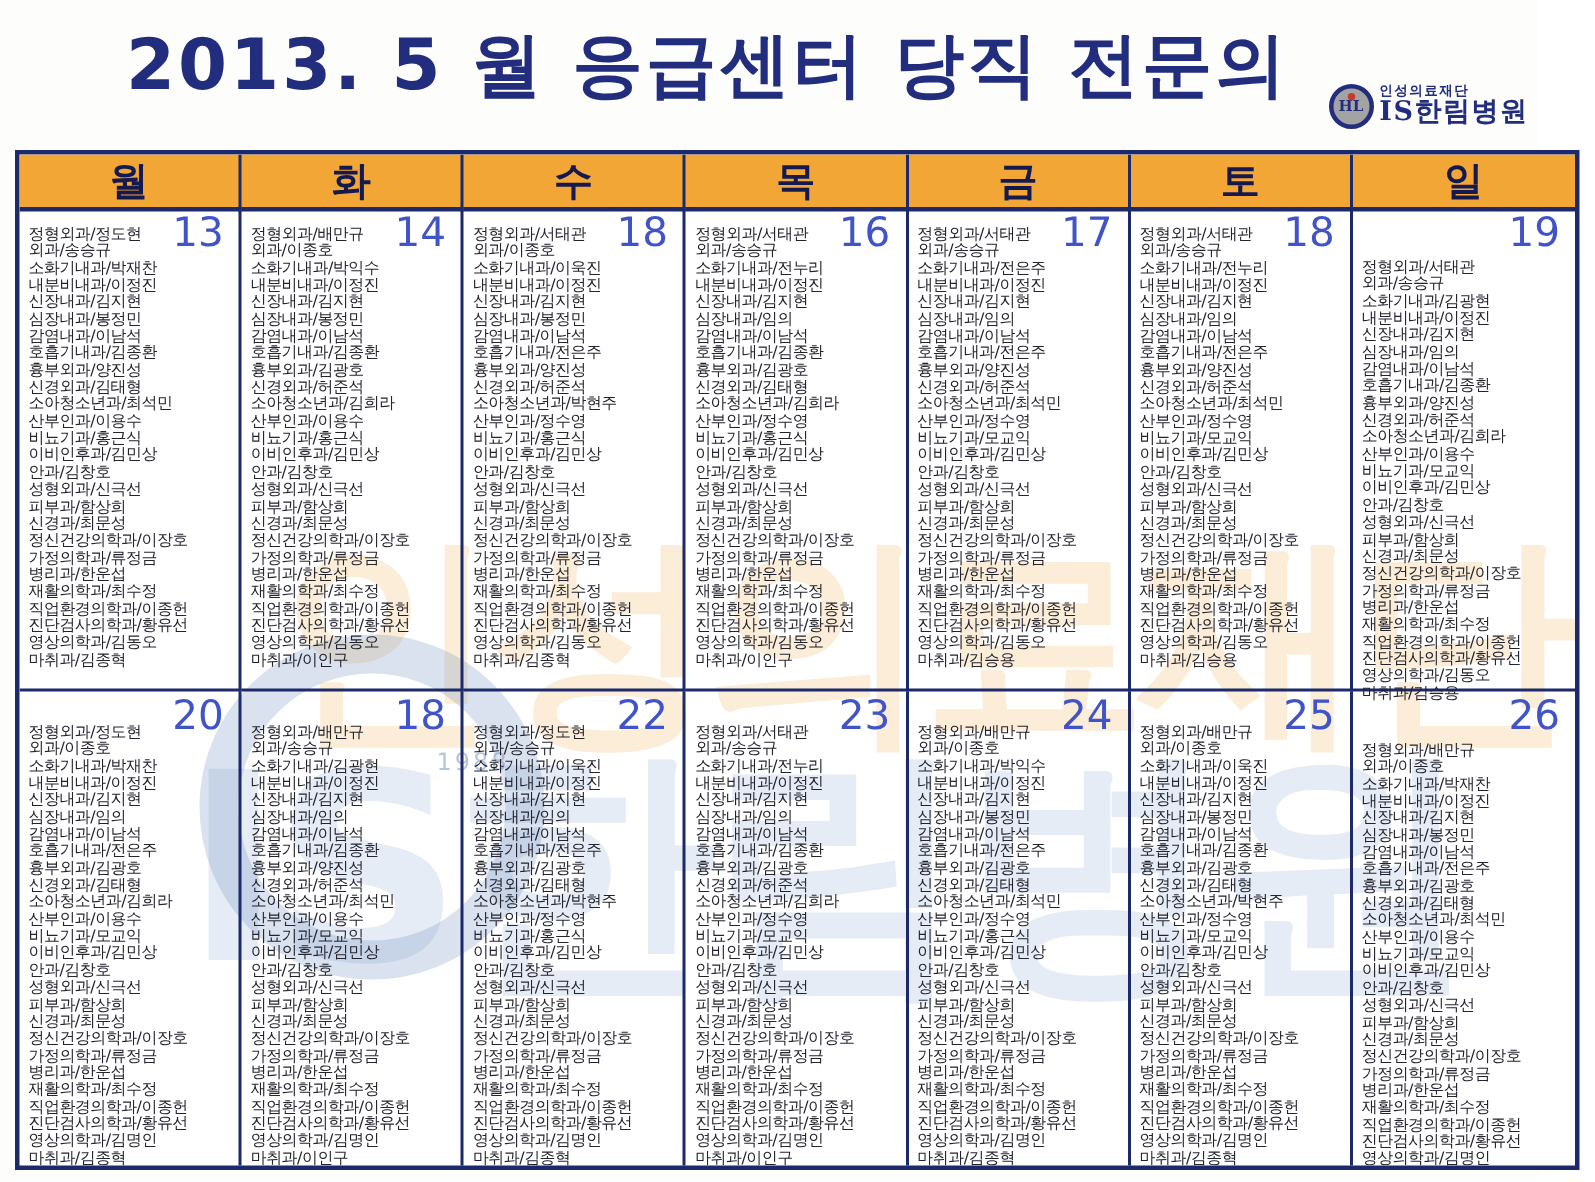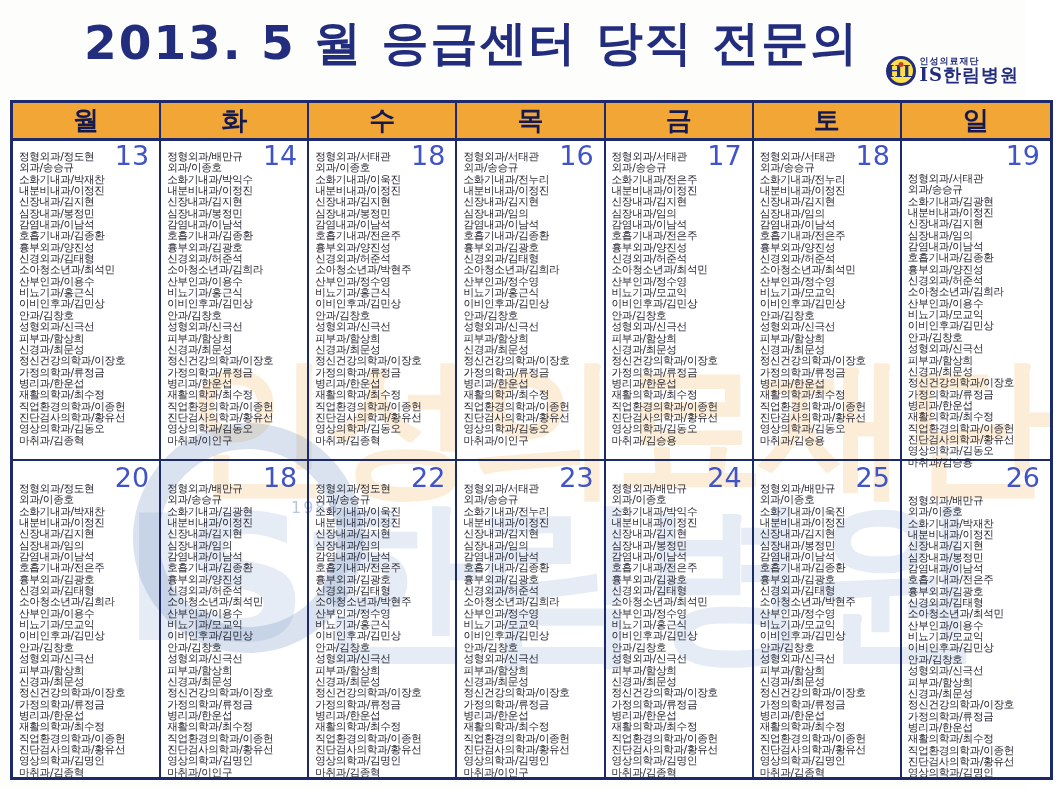--- a/index.html
+++ b/index.html
@@ -6,22 +6,22 @@
   html,body { width:1063px; height:788px; overflow:hidden; background:#ffffff;
     font-family:"DejaVu Sans","Liberation Sans",sans-serif; }
   .page { position:relative; width:1025px; height:788px; background:#fdfdfb;padding-left:32px; }
 
   .page-title { position:absolute; left:84px; top:12px; font-size:47px; font-weight:700;
     color:var(--title-navy,#232d7e); letter-spacing:2px; white-space:nowrap; }
 
   .logo { position:absolute; right:6px; top:56px; display:flex; align-items:center; gap:4px; }
   .emblem { width:30px; height:30px; border-radius:50%; border:3px solid var(--title-navy,#232d7e);
     display:flex; align-items:center; justify-content:center; position:relative;
-    font-family:"DejaVu Serif","Liberation Serif",serif; font-size:17px; font-weight:700;
-    color:var(--title-navy,#232d7e); background:#fde047; }
+    font-family:"DejaVu Serif","Liberation Serif",serif; font-size:10px; font-weight:700;
+    color:var(--title-navy,#232d7e); background:#a3a3a3; }
   .emblem::after { content:""; position:absolute; top:3px; left:50%; transform:translateX(-50%);
     width:5px; height:5px; border-radius:50%; background:#c43c2e; }
   .logo-text { display:flex; flex-direction:column; line-height:1.05; }
   .logo-foundation { font-size:9px; font-weight:700; color:var(--title-navy,#232d7e); letter-spacing:1px; }
   .logo-hospital { font-size:18px; font-weight:700; color:var(--title-navy,#232d7e); letter-spacing:1px;
     font-family:"DejaVu Serif","Liberation Serif",serif; }
 
   .calendar { position:absolute; left:10px; top:100px; width:1043px; height:680px;
     border:3px solid var(--border-navy,#1c2a6b); background:#ffffff; overflow:hidden; }
 

